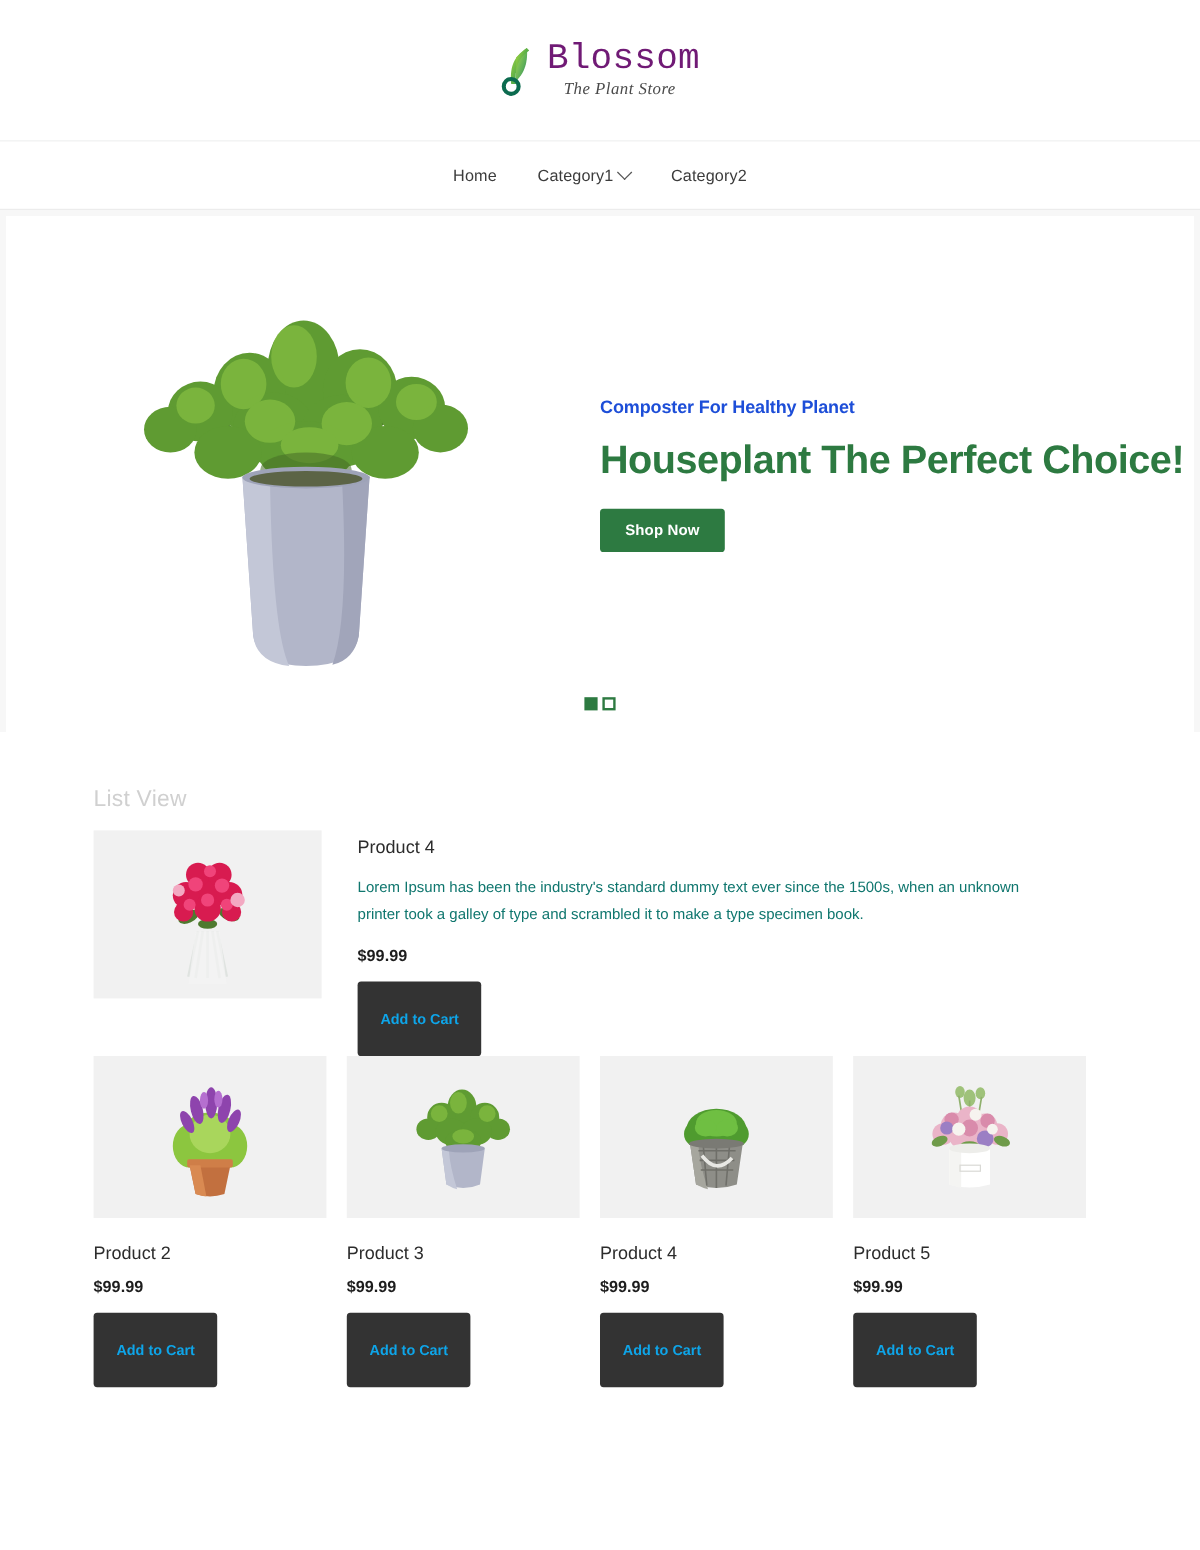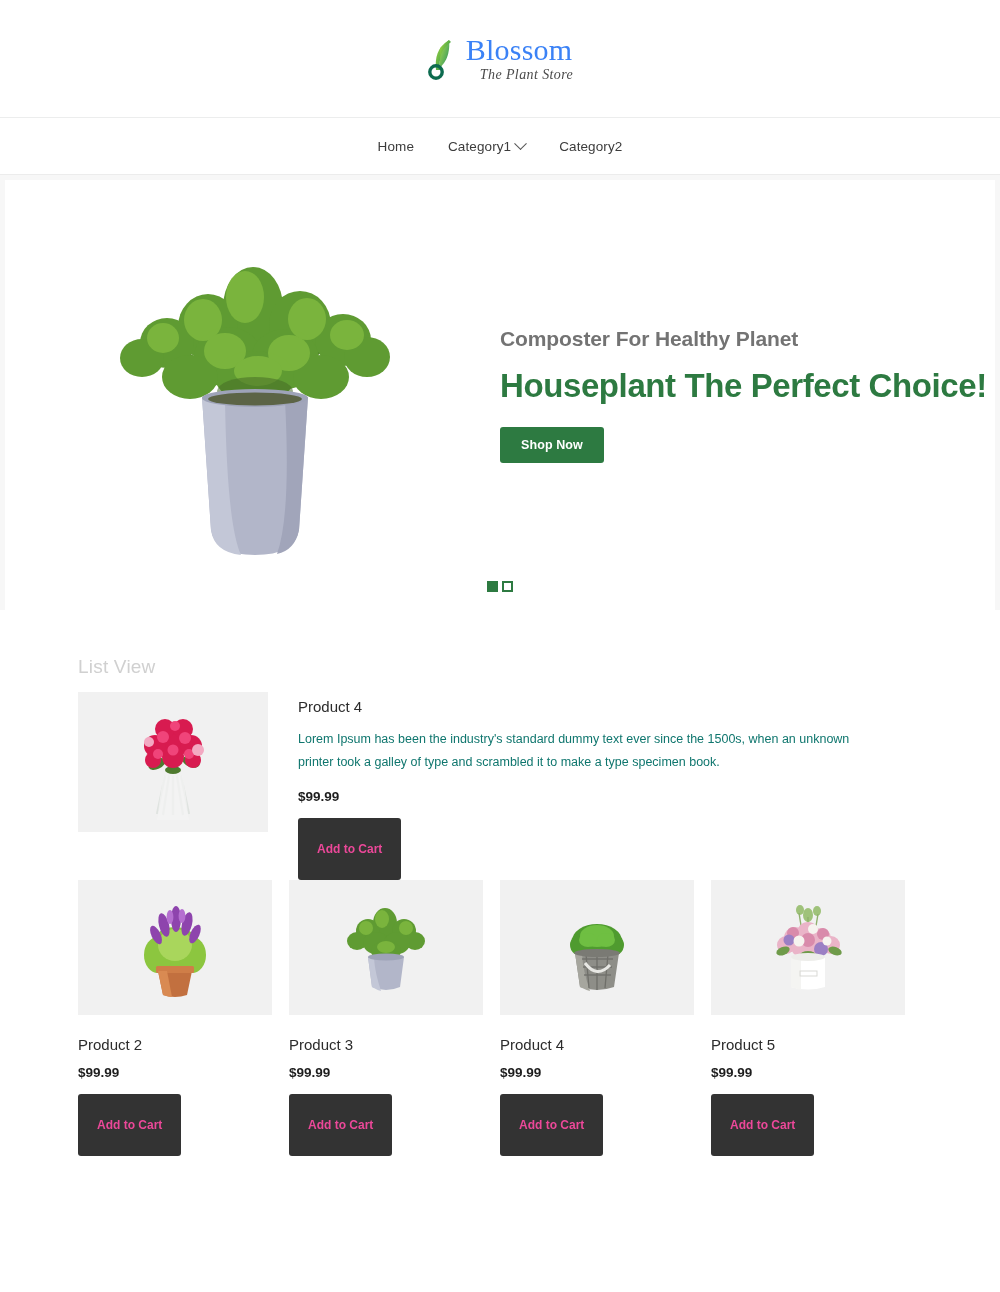--- a/index.html
+++ b/index.html
@@ -17,23 +17,23 @@
     background: #fff;
     border-bottom: 1px solid #eceded;
     display: flex;
     align-items: center;
     justify-content: center;
   }
   .brand { display: flex; align-items: center; gap: 9px; }
   .brand-mark { width: 30px; height: 44px; display: block; }
   .brand-text { display: flex; flex-direction: column; line-height: 1; }
   .brand-name {
-    font-family: Liberation Serif, serif;
+    font-family: Liberation Mono, monospace;
     font-size: 30px;
-    color: #3b82f6;
+    color: #701a75;
     letter-spacing: .2px;
   }
   .brand-tag {
     font-family: "Liberation Serif", serif;
     font-style: italic;
     font-size: 14px;
     color: #4a4a4a;
     margin-top: 3px;
     letter-spacing: .4px;
     padding-left: 14px;
@@ -84,22 +84,22 @@
   .hero-img-col {
     width: 480px;
     height: 100%;
     display: flex;
     align-items: center;
     justify-content: center;
     padding-left: 20px;
   }
   .hero-copy { flex: 1; padding-left: 15px; }
   .hero-sub {
-    font-size: 21px;
-    color: #737373;
+    font-size: 15px;
+    color: #1d4ed8;
     font-weight: 700;
     letter-spacing: -.1px;
     margin-bottom: 16px;
   }
   .hero-title {
     font-size: 33px;
     color: #2d7a41;
     font-weight: 700;
     letter-spacing: -.4px;
     margin-bottom: 22px;
@@ -155,21 +155,21 @@
   }
   .prod-price {
     font-size: 13.5px;
     font-weight: 700;
     color: #1d1d1d;
     margin-bottom: 14px;
   }
   .btn-cart {
     display: inline-block;
     background: #333333;
-    color: #ec4899;
+    color: #0ea5e9;
     font-size: 12px;
     font-weight: 700;
     padding: 24px 19px;
     border: none;
     border-radius: 3px;
     cursor: pointer;
   }
 
   
   .grid { display: flex; gap: 17px; }

